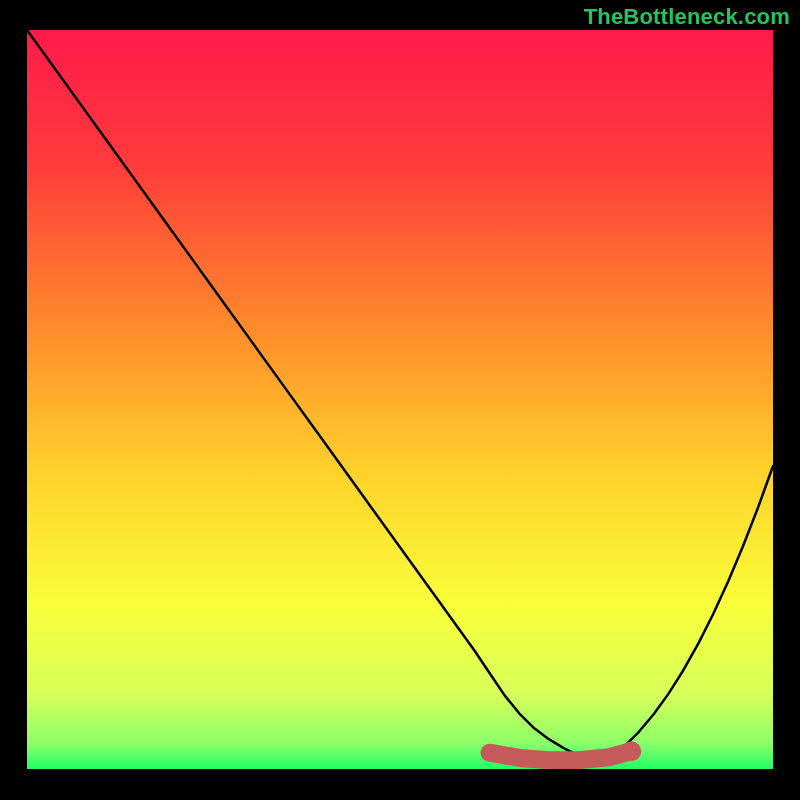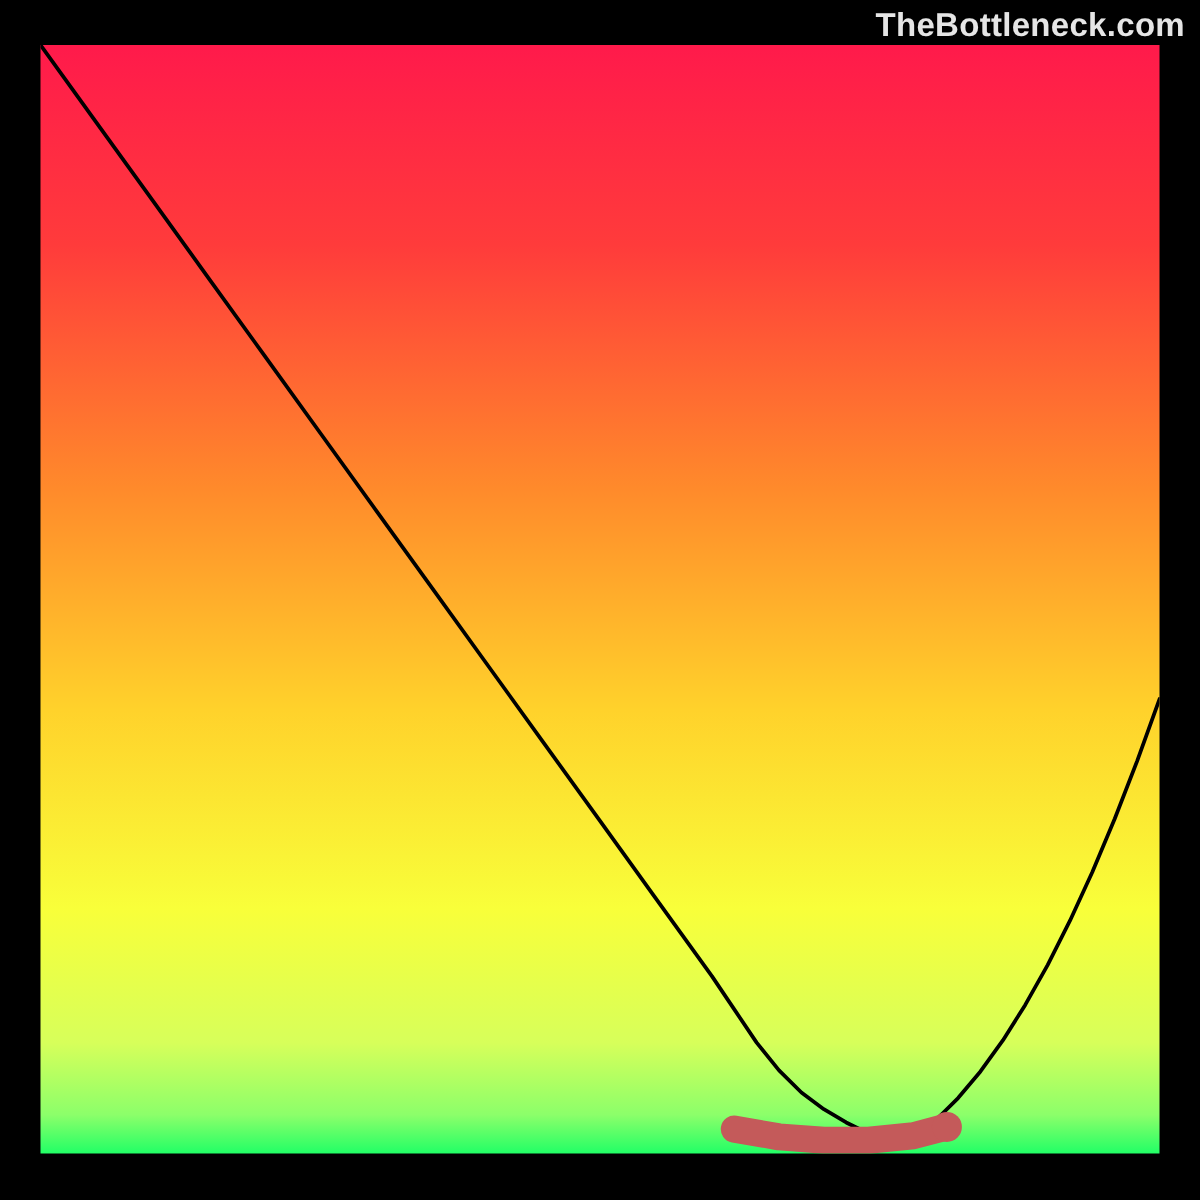--- a/index.html
+++ b/index.html
@@ -14,21 +14,21 @@
   .chart-wrap {
     position: relative;
     width: 800px;
     height: 800px;
     background: #000;
   }
   .watermark {
     position: absolute;
     top: 4px;
     right: 10px;
-    color: #e5e5e5;
+    color: #22c55e;
     font-size: 22px;
     font-weight: 600;
     letter-spacing: 0.2px;
     z-index: 20;
     user-select: none;
   }
   svg.chart {
     position: absolute;
     left: 0;
     top: 0;

